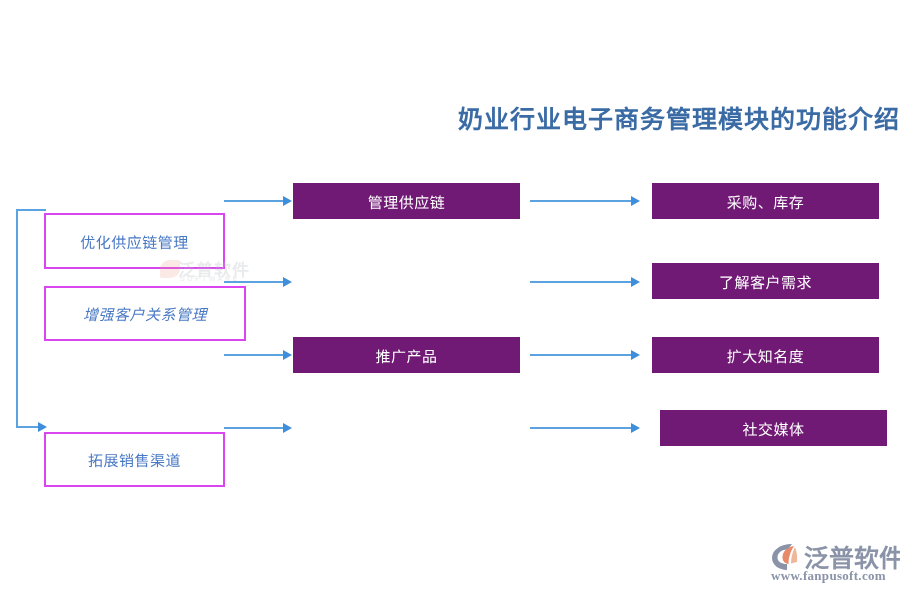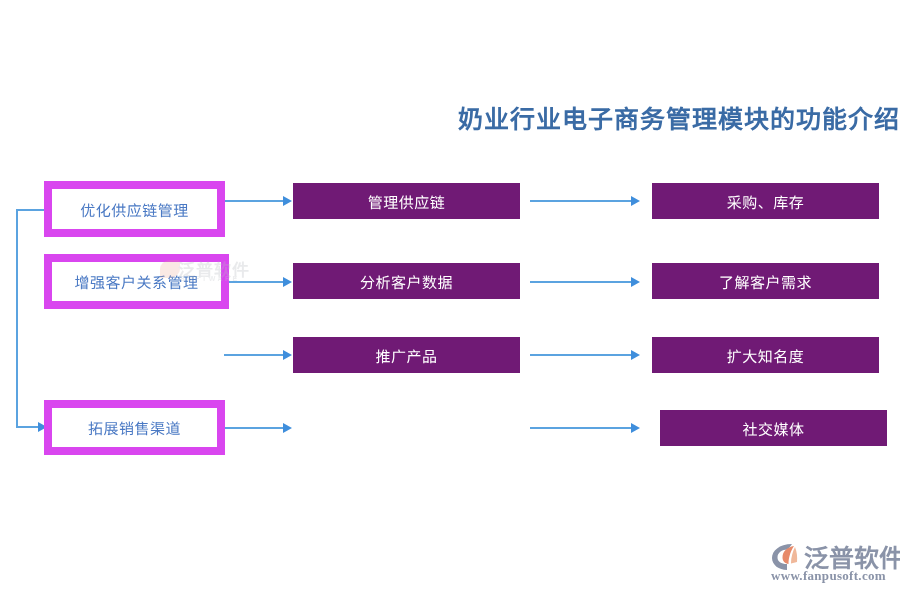--- a/index.html
+++ b/index.html
@@ -84,23 +84,24 @@
     box-sizing: border-box;
     display: flex;
     align-items: center;
     justify-content: center;
     text-align: center;
     white-space: nowrap;
     letter-spacing: .5px;
   }
   .node.outline {
     background: #ffffff;
-    border: 8px solid #d946ef;
+    border: 2px solid #d946ef;
     color: #4a79c4;
     font-size: 15px;
+    margin-top: 32px;
   }
   .node.filled {
     background: #701a75;
     color: #ffffff;
     font-size: 15px;
     border: none;
   }
 
   
   .conn {
@@ -183,25 +184,24 @@
   <div class="arrowhead" style="left:283px; top:350px;"></div>
   <div class="conn h" style="left:530px; top:354px; width:104px;"></div>
   <div class="arrowhead" style="left:631px; top:350px;"></div>
 
   <div class="conn h" style="left:224px; top:427px; width:62px;"></div>
   <div class="arrowhead" style="left:283px; top:423px;"></div>
   <div class="conn h" style="left:530px; top:427px; width:104px;"></div>
   <div class="arrowhead" style="left:631px; top:423px;"></div>
 
   <div class="node outline" style="left:44px; top:181px; width:181px; height:56px;">优化供应链管理</div>
-  <div class="node outline" style="left:44px; top:254px; width:185px; height:55px;">增强客户关系管理</div>
+  <div class="node outline" style="left:44px; top:254px; width:202px; height:55px;font-style:italic;">增强客户关系管理</div>
   <div class="node outline" style="left:44px; top:400px; width:181px; height:55px;">拓展销售渠道</div>
 
   <div class="node filled" style="left:293px; top:183px; width:227px; height:36px;">管理供应链</div>
-  <div class="node filled" style="left:293px; top:263px; width:227px; height:36px;">分析客户数据</div>
   <div class="node filled" style="left:293px; top:337px; width:227px; height:36px;">推广产品</div>
 
   <div class="node filled" style="left:652px; top:183px; width:227px; height:36px;">采购、库存</div>
   <div class="node filled" style="left:652px; top:263px; width:227px; height:36px;text-align:right;">了解客户需求</div>
   <div class="node filled" style="left:652px; top:337px; width:227px; height:36px;">扩大知名度</div>
   <div class="node filled" style="left:660px; top:410px; width:227px; height:36px;">社交媒体</div>
 
   <div class="watermark">
     <div class="wm-mark"></div>
     <div class="wm-cn">泛普软件</div>

